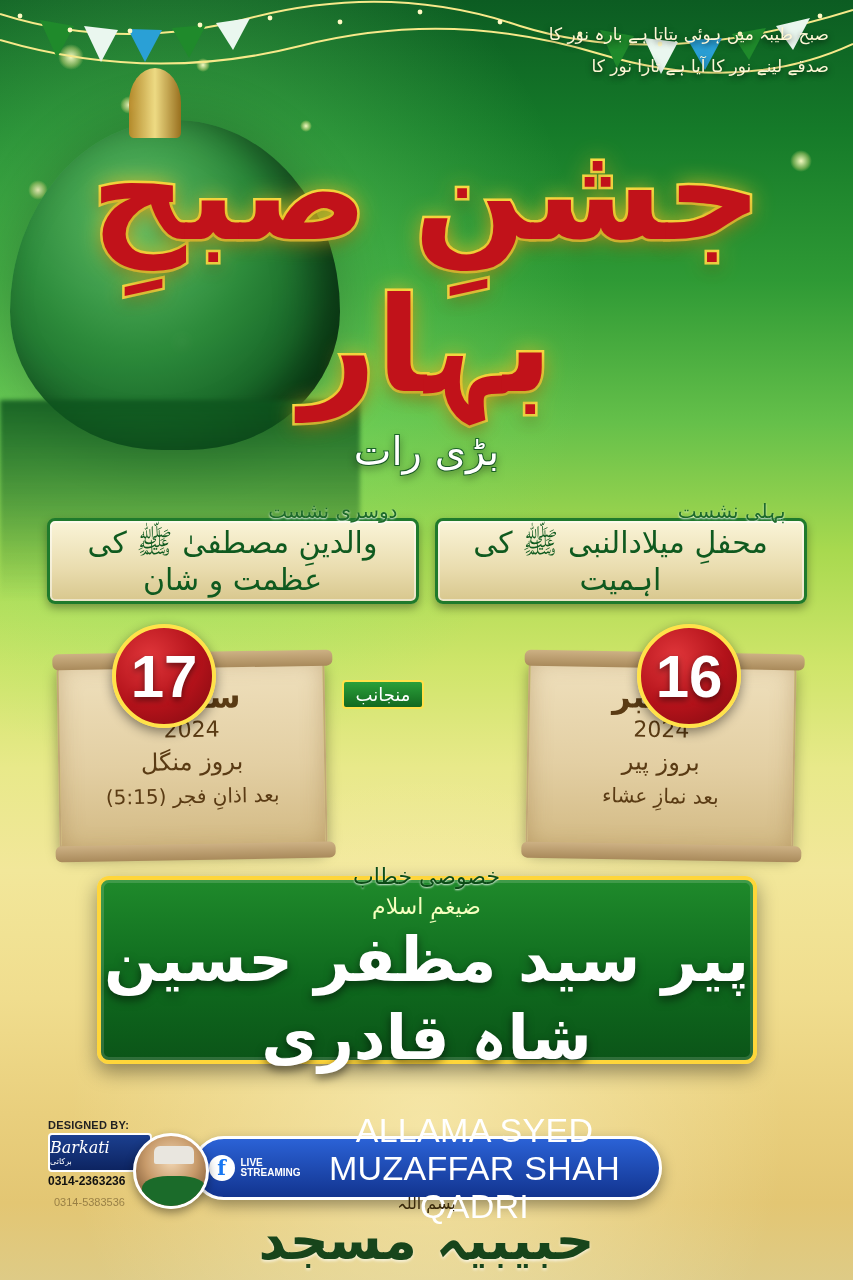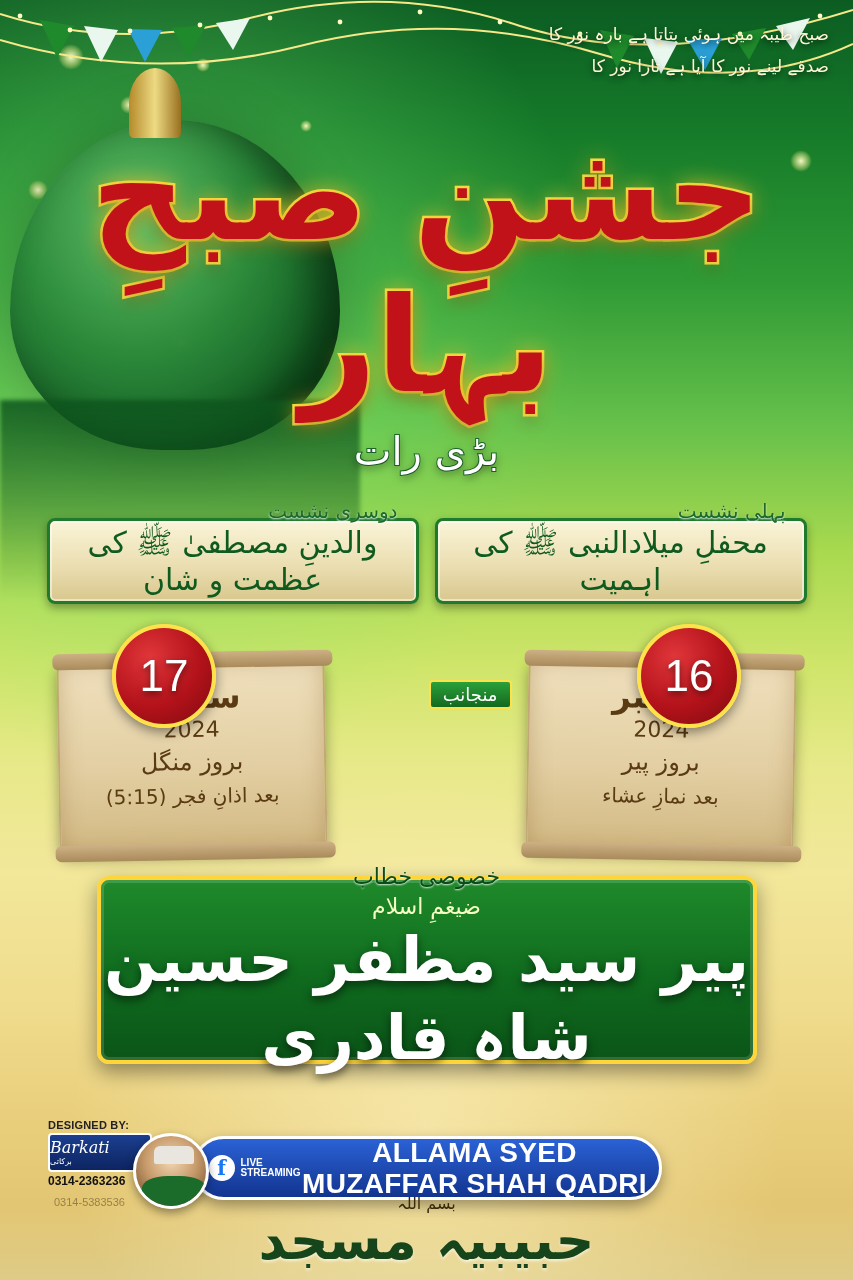--- a/index.html
+++ b/index.html
@@ -173,30 +173,30 @@
   .scroll-time { font-size: 20px; margin-top: 8px; }
 
   .day-badge {
     position: absolute; top: -8px;
     width: 104px; height: 104px; border-radius: 50%;
     background: radial-gradient(circle at 35% 30%, #e0363a 0%, #b3121a 55%, #7d0a10 100%);
     border: 4px solid #ffe24a;
     box-shadow: 0 4px 12px rgba(0,0,0,0.45);
     color: #fff;
     display: flex; align-items: center; justify-content: center;
-    font-size: 44px; font-weight: normal;
+    font-size: 60px; font-weight: bold;
     font-family: "Liberation Sans", sans-serif;
     text-shadow: 0 3px 6px rgba(0,0,0,0.5);
   }
   .day-badge.left { left: 112px; }
   .day-badge.right { right: 112px; }
 
   .center-tag {
     position: absolute; left: 50%; top: 48px; transform: translateX(-50%);
-    width: 170px; text-align: right;
+    width: 170px; text-align: left;
   }
   .tag-ribbon {
     display: inline-block;
     background: linear-gradient(180deg,#2aa03a,#14691f);
     color: #fff;
     border: 2px solid #ffe24a;
     border-radius: 4px;
     padding: 2px 12px;
     font-family: "DejaVu Sans", sans-serif;
     font-size: 18px;
@@ -289,22 +289,22 @@
   .fb-circle {
     width: 26px; height: 26px; border-radius: 50%;
     background: #fff; color: #1877f2;
     display: flex; align-items: center; justify-content: center;
     font-family: "DejaVu Serif", serif; font-weight: bold; font-size: 20px;
   }
   .fb-live {
     font-size: 10px; font-weight: bold; color: #fff; line-height: 1.05; text-align: left;
   }
   .live-name {
-    flex: 1; text-align: center; color: #fff; font-weight: bold;
-    font-size: 28px; line-height: 1.12; letter-spacing: 0.3px;
+    flex: 1; text-align: center; color: #fff; font-weight: normal;
+    font-size: 34px; line-height: 1.12; letter-spacing: 0.3px;
     padding-right: 10px;
   }
   .speaker-photo {
     position: absolute; left: -62px; top: -6px;
     width: 76px; height: 76px; border-radius: 50%;
     background: radial-gradient(circle at 50% 35%, #f2d7b4 0%, #c79a6a 45%, #5c3d1f 100%);
     border: 3px solid #ffffff;
     box-shadow: 0 4px 10px rgba(0,0,0,0.4);
     overflow: hidden;
   }

